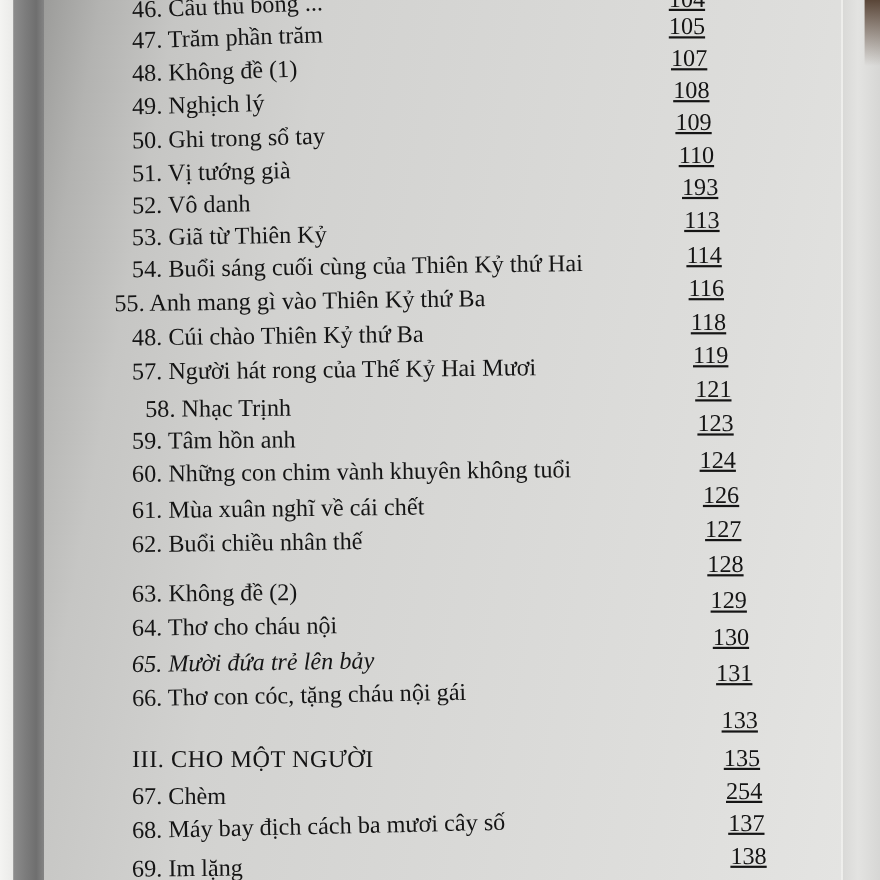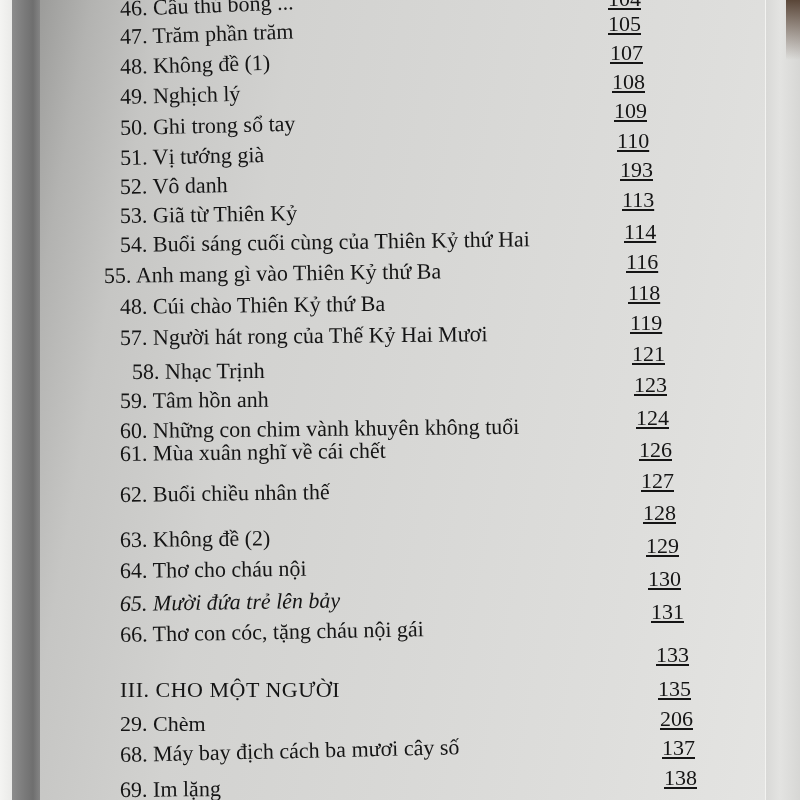--- a/index.html
+++ b/index.html
@@ -89,21 +89,21 @@
   </div>
   <div class="row" style="left:132px;top:357px;transform:rotate(-0.5deg);transform-origin:left center;">
     <span class="title"><span>58.</span> <span>Nhạc Trịnh</span></span>
   </div>
   <div class="row" style="left:120px;top:386px;transform:rotate(-0.5deg);transform-origin:left center;">
     <span class="title"><span>59.</span> <span>Tâm hồn anh</span></span>
   </div>
   <div class="row" style="left:120px;top:416px;transform:rotate(-0.6deg);transform-origin:left center;">
     <span class="title"><span>60.</span> <span>Những con chim vành khuyên không tuổi</span></span>
   </div>
-  <div class="row" style="left:120px;top:439px;transform:rotate(-0.7deg);transform-origin:left center;">
+  <div class="row" style="left:120px;top:449px;transform:rotate(-0.7deg);transform-origin:left center;">
     <span class="title"><span>61.</span> <span>Mùa xuân nghĩ về cái chết</span></span>
   </div>
   <div class="row" style="left:120px;top:480px;transform:rotate(-0.8deg);transform-origin:left center;">
     <span class="title"><span>62.</span> <span>Buổi chiều nhân thế</span></span>
   </div>
   <div class="row" style="left:120px;top:525px;transform:rotate(-0.6deg);transform-origin:left center;">
     <span class="title"><span>63.</span> <span>Không đề (2)</span></span>
   </div>
   <div class="row" style="left:120px;top:556px;transform:rotate(-0.7deg);transform-origin:left center;">
     <span class="title"><span>64.</span> <span>Thơ cho cháu nội</span></span>
@@ -111,21 +111,21 @@
   <div class="row" style="left:120px;top:589px;transform:rotate(-0.9deg);transform-origin:left center;font-style:italic;">
     <span class="title"><span>65.</span> <span>Mười đứa trẻ lên bảy</span></span>
   </div>
   <div class="row" style="left:120px;top:620px;transform:rotate(-1.1deg);transform-origin:left center;">
     <span class="title"><span>66.</span> <span>Thơ con cóc, tặng cháu nội gái</span></span>
   </div>
   <div class="row section" style="left:120px;top:675px;">
     <span class="title"><span>III.</span> <span>CHO MỘT NGƯỜI</span></span>
   </div>
   <div class="row" style="left:120px;top:709px;">
-    <span class="title"><span>29.</span> <span>Chèm</span></span>
+    <span class="title"><span>67.</span> <span>Chèm</span></span>
   </div>
   <div class="row" style="left:120px;top:740px;transform:rotate(-1.3deg);transform-origin:left center;">
     <span class="title"><span>68.</span> <span>Máy bay địch cách ba mươi cây số</span></span>
   </div>
   <div class="row" style="left:120px;top:775px;transform:rotate(-0.6deg);transform-origin:left center;">
     <span class="title"><span>69.</span> <span>Im lặng</span></span>
   </div>
 
   <div class="row" style="left:608px;top:-16px;">
       <span class="pg">104</span>
@@ -190,21 +190,21 @@
   <div class="row" style="left:651px;top:597px;">
       <span class="pg">131</span>
     </div>
   <div class="row" style="left:656px;top:640px;">
       <span class="pg">133</span>
     </div>
   <div class="row" style="left:658px;top:674px;">
       <span class="pg">135</span>
     </div>
   <div class="row" style="left:660px;top:704px;">
-      <span class="pg">206</span>
+      <span class="pg">254</span>
     </div>
   <div class="row" style="left:662px;top:733px;">
       <span class="pg">137</span>
     </div>
   <div class="row" style="left:664px;top:763px;">
       <span class="pg">138</span>
     </div>
 </div>
 
 </body></html>

